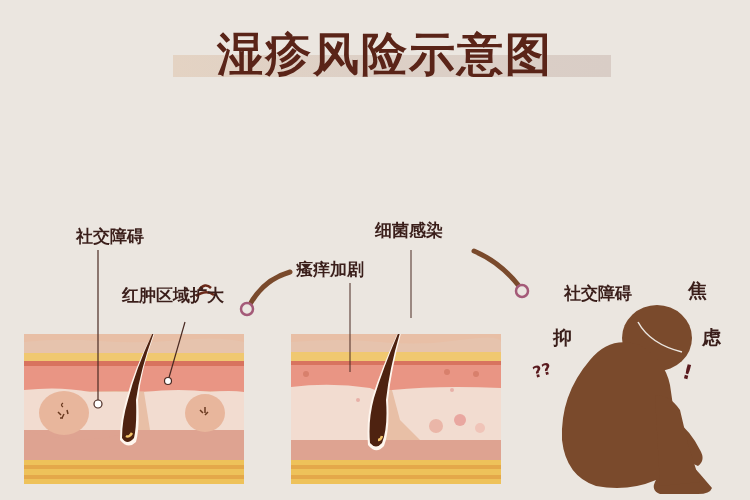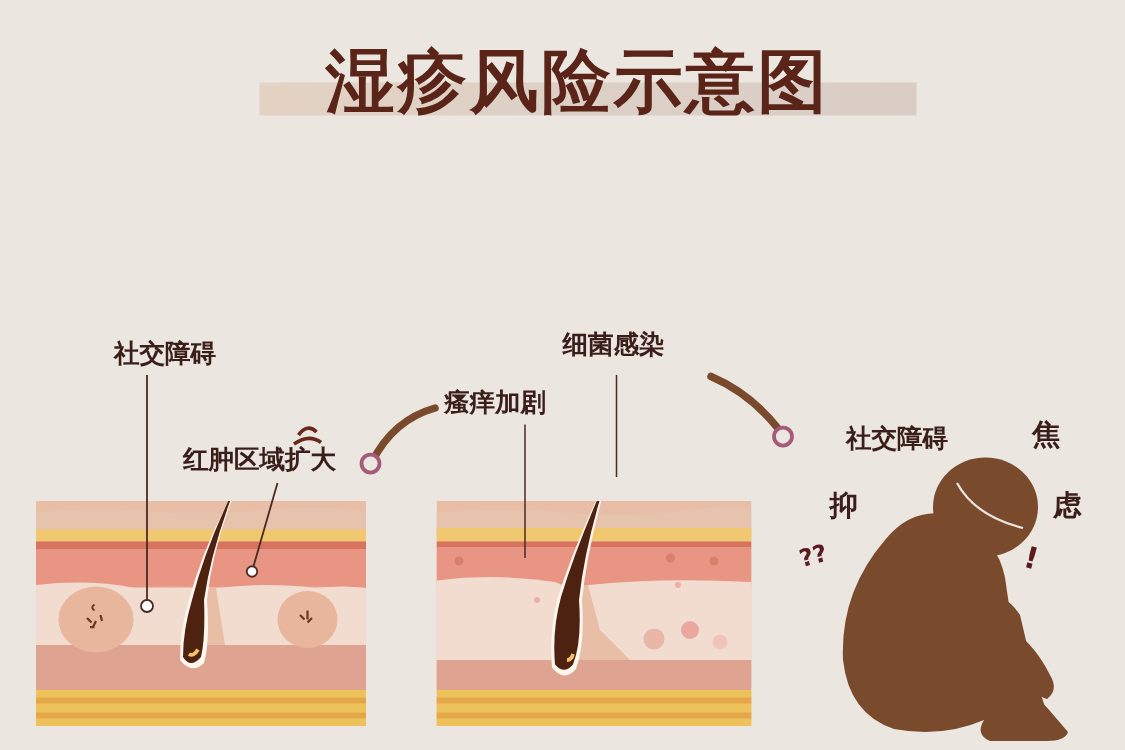--- a/index.html
+++ b/index.html
@@ -111,21 +111,21 @@
     <g fill="#7a4a2c">
       <ellipse cx="657" cy="338" rx="35" ry="33"></ellipse>
       <path d="M590 360 Q610 335 640 345 Q665 360 670 385 L678 440 Q686 460 700 474 L712 488 Q710 494 698 494 L660 494 Q650 490 656 480 Q628 492 596 486 Q566 476 562 440 Q560 395 590 360 Z"></path>
       <path d="M675 420 Q690 430 700 450 Q706 460 698 466 Q690 464 684 452 L670 430 Z"></path>
       <path d="M655 395 Q670 395 680 410 L688 444 L700 482 L660 486 Z"></path>
     </g>
     <path d="M638 322 Q650 344 682 352" stroke="#ebe6e0" stroke-width="1.5" fill="none"></path>
   </svg>
 
   <div class="label" style="left:76px;top:226px;">社交障碍</div>
-  <div class="label" style="left:122px;top:285px;margin-top:12px;">
+  <div class="label" style="left:122px;top:285px;">
     <span>红肿区域扩大</span>
   </div>
   <div class="label" style="left:296px;top:259px;">瘙痒加剧</div>
   <div class="label" style="left:375px;top:220px;">细菌感染</div>
   <div class="label" style="left:564px;top:283px;">社交障碍</div>
   <div class="label big" style="left:553px;top:327px;">抑</div>
   <div class="label big" style="left:688px;top:280px;">焦</div>
   <div class="label big" style="left:702px;top:327px;">虑</div>
   <div class="label" style="left:533px;top:361px;color:#5a1a1e;font-size:16px;transform:rotate(-15deg);">??</div>
   <div class="label" style="left:683px;top:362px;color:#5a1a1e;font-size:20px;transform:rotate(15deg);">!</div>

